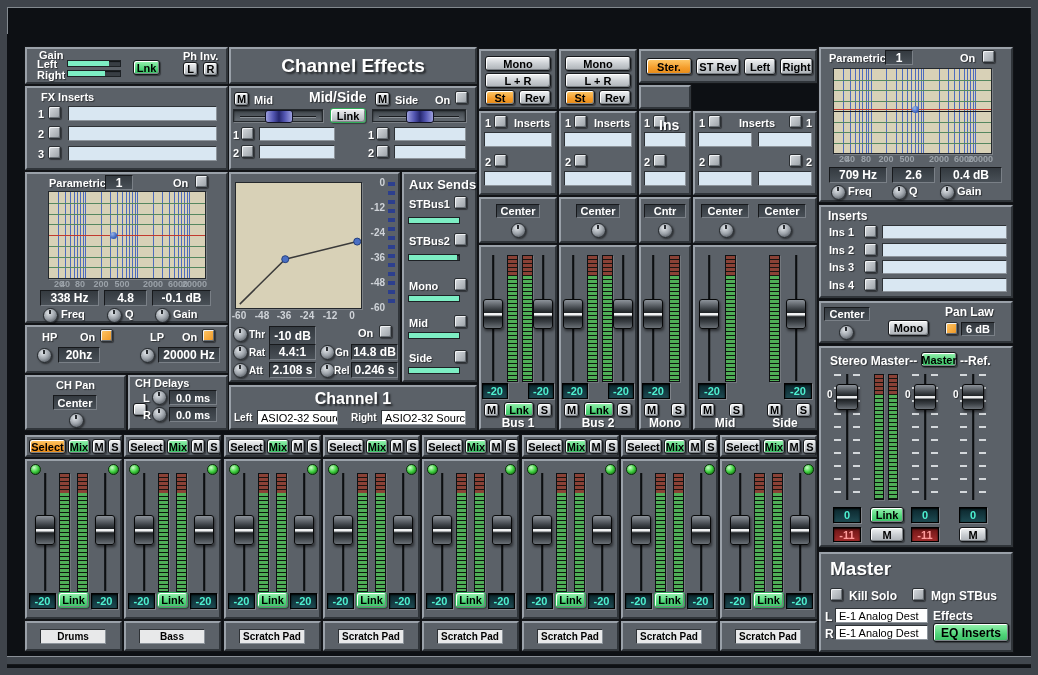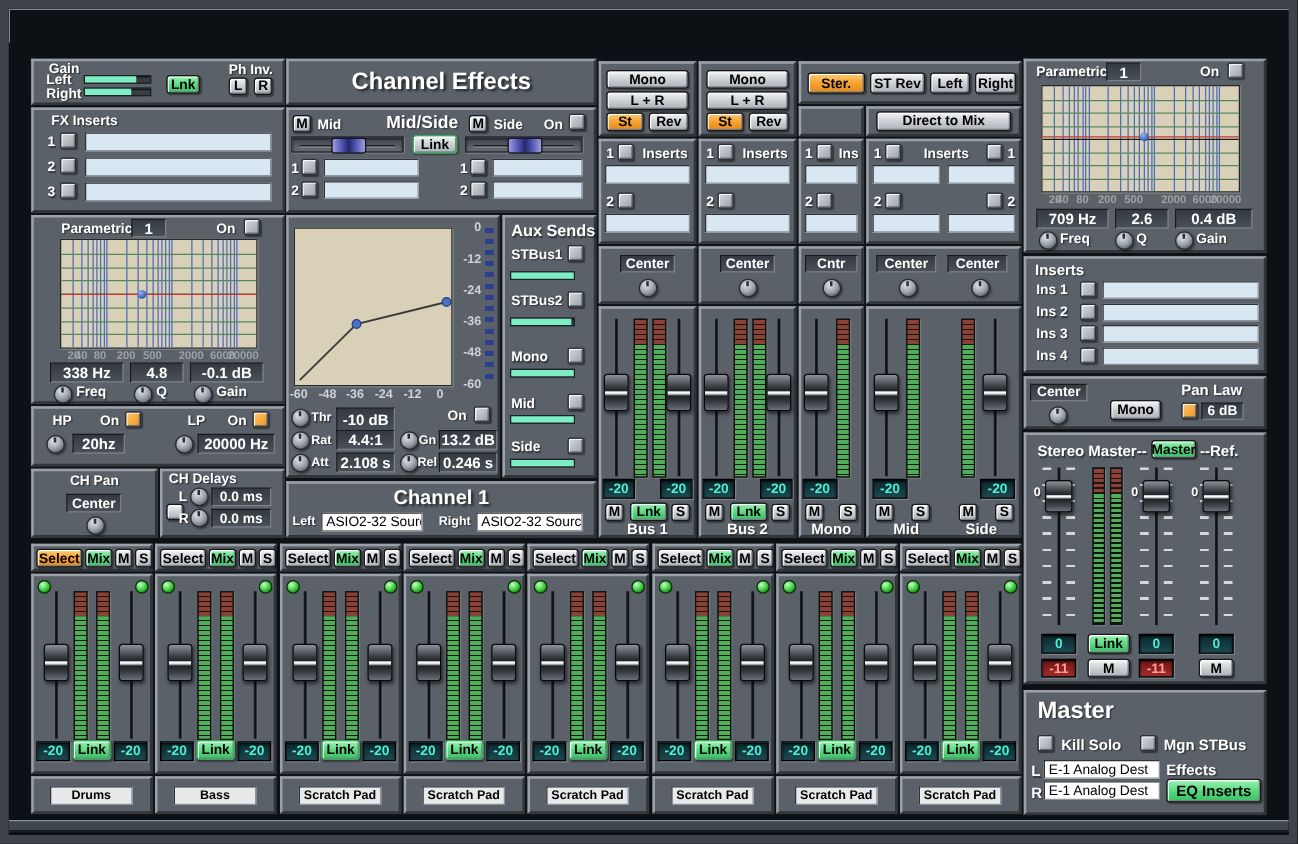--- a/index.html
+++ b/index.html
@@ -266,21 +266,21 @@
       <div class="knob" style="left:2px;top:153px"></div>
       <div class="lbl" style="left:18px;top:155px;font-size:10px">Thr</div>
       <div class="vfield" style="left:38px;top:152px;width:47px;height:20px">-10 dB</div>
       <div class="lbl" style="left:127px;top:153px">On</div>
       <div class="cb" style="left:148px;top:151px"></div>
       <div class="knob" style="left:2px;top:171px"></div>
       <div class="lbl" style="left:18px;top:173px;font-size:10px">Rat</div>
       <div class="vfield" style="left:38px;top:170px;width:47px;height:16px">4.4:1</div>
       <div class="knob" style="left:89px;top:171px"></div>
       <div class="lbl" style="left:104px;top:173px;font-size:10px">Gn</div>
-      <div class="vfield" style="left:120px;top:170px;width:47px;height:16px">13.2 dB</div>
+      <div class="vfield" style="left:120px;top:170px;width:47px;height:16px">14.8 dB</div>
       <div class="knob" style="left:2px;top:189px"></div>
       <div class="lbl" style="left:18px;top:191px;font-size:10px">Att</div>
       <div class="vfield" style="left:38px;top:188px;width:47px;height:16px">2.108 s</div>
       <div class="knob" style="left:89px;top:189px"></div>
       <div class="lbl" style="left:103px;top:191px;font-size:10px">Rel</div>
       <div class="vfield" style="left:120px;top:188px;width:47px;height:16px">0.246 s</div>
     <div class="axis" style="left: 132px; top: 3px; width: 22px; text-align: right; font-size: 10px; color: rgb(207, 211, 216);">0</div>
         <div class="axis" style="left: 132px; top: 28px; width: 22px; text-align: right; font-size: 10px; color: rgb(207, 211, 216);">-12</div>
         <div class="axis" style="left: 132px; top: 53px; width: 22px; text-align: right; font-size: 10px; color: rgb(207, 211, 216);">-24</div>
         <div class="axis" style="left: 132px; top: 78px; width: 22px; text-align: right; font-size: 10px; color: rgb(207, 211, 216);">-36</div>
@@ -549,21 +549,21 @@
         <div class="disp" style="left: 47px; top: 136px; width: 26px; height: 16px;">-20</div>
         <div class="btn" style="left: 3px; top: 156px; width: 15px; height: 14px;">M</div>
         <div class="btn green" style="left: 23px; top: 155px; width: 30px; height: 15px;">Lnk</div>
         <div class="btn" style="left: 56px; top: 156px; width: 15px; height: 14px;">S</div>
         <div class="buslabel" style="top: 169px;">Bus 2</div>
       </div>
       <div class="panel" style="left: 632px; top: 51px; width: 52px; height: 24px;"></div>
       <div class="panel" style="left: 632px; top: 77px; width: 52px; height: 84px;">
         <div class="lbl" style="left: 3px; top: 4px; font-size: 11px;">1</div>
         <div class="cb" style="left: 12px; top: 2px;"></div>
-        <div class="lbl" style="left: 30px; top: 4px; font-size: 11px;">Ins</div>
+        <div class="lbl" style="left: 18px; top: 4px; font-size: 14px;">Ins</div>
         <div class="field" style="left: 3px; top: 19px; width: 42px; height: 15px;"></div>
         <div class="lbl" style="left: 3px; top: 43px; font-size: 11px;">2</div>
         <div class="cb" style="left: 12px; top: 41px;"></div>
         <div class="field" style="left: 3px; top: 58px; width: 42px; height: 15px;"></div>
       </div>
       <div class="panel" style="left: 632px; top: 163px; width: 52px; height: 46px;">
         <div class="vfield" style="left: 3px; top: 5px; width: 42px; height: 14px; font-size: 11px;">Cntr</div>
         <div class="knob" style="left: 17px; top: 24px;"></div>
       </div>
       <div class="panel" style="left: 632px; top: 211px; width: 52px; height: 185px;">
@@ -576,23 +576,20 @@
         <div class="disp" style="left: 1px; top: 136px; width: 28px; height: 16px;">-20</div>
         <div class="btn" style="left: 3px; top: 156px; width: 15px; height: 14px;">M</div>
         <div class="btn" style="left: 30px; top: 156px; width: 15px; height: 14px;">S</div>
         <div class="buslabel" style="top: 169px;">Mono</div>
       </div>
       <div class="panel" style="left: 632px; top: 15px; width: 178px; height: 34px;">
         <div class="btn orange" style="left: 5px; top: 7px; width: 46px; height: 17px;">Ster.</div>
         <div class="btn" style="left: 55px; top: 7px; width: 44px; height: 17px;">ST Rev</div>
         <div class="btn" style="left: 103px; top: 7px; width: 32px; height: 17px;">Left</div>
         <div class="btn" style="left: 139px; top: 7px; width: 33px; height: 17px;">Right</div>
-      </div>
-      <div class="panel" style="left: 686px; top: 51px; width: 124px; height: 24px;">
-        <div class="btn" style="left: 6px; top: 2px; width: 108px; height: 16px;">Direct to Mix</div>
       </div>
       <div class="panel" style="left: 686px; top: 77px; width: 124px; height: 84px;">
         <div class="lbl" style="left: 4px; top: 4px; font-size: 11px;">1</div>
         <div class="cb" style="left: 13px; top: 2px;"></div>
         <div class="lbl" style="left: 44px; top: 4px; font-size: 11px;">Inserts</div>
         <div class="cb" style="left: 94px; top: 2px;"></div>
         <div class="lbl" style="left: 111px; top: 4px; font-size: 11px;">1</div>
         <div class="field" style="left: 3px; top: 19px; width: 54px; height: 15px;"></div>
         <div class="field" style="left: 63px; top: 19px; width: 54px; height: 15px;"></div>
         <div class="lbl" style="left: 4px; top: 43px; font-size: 11px;">2</div>

